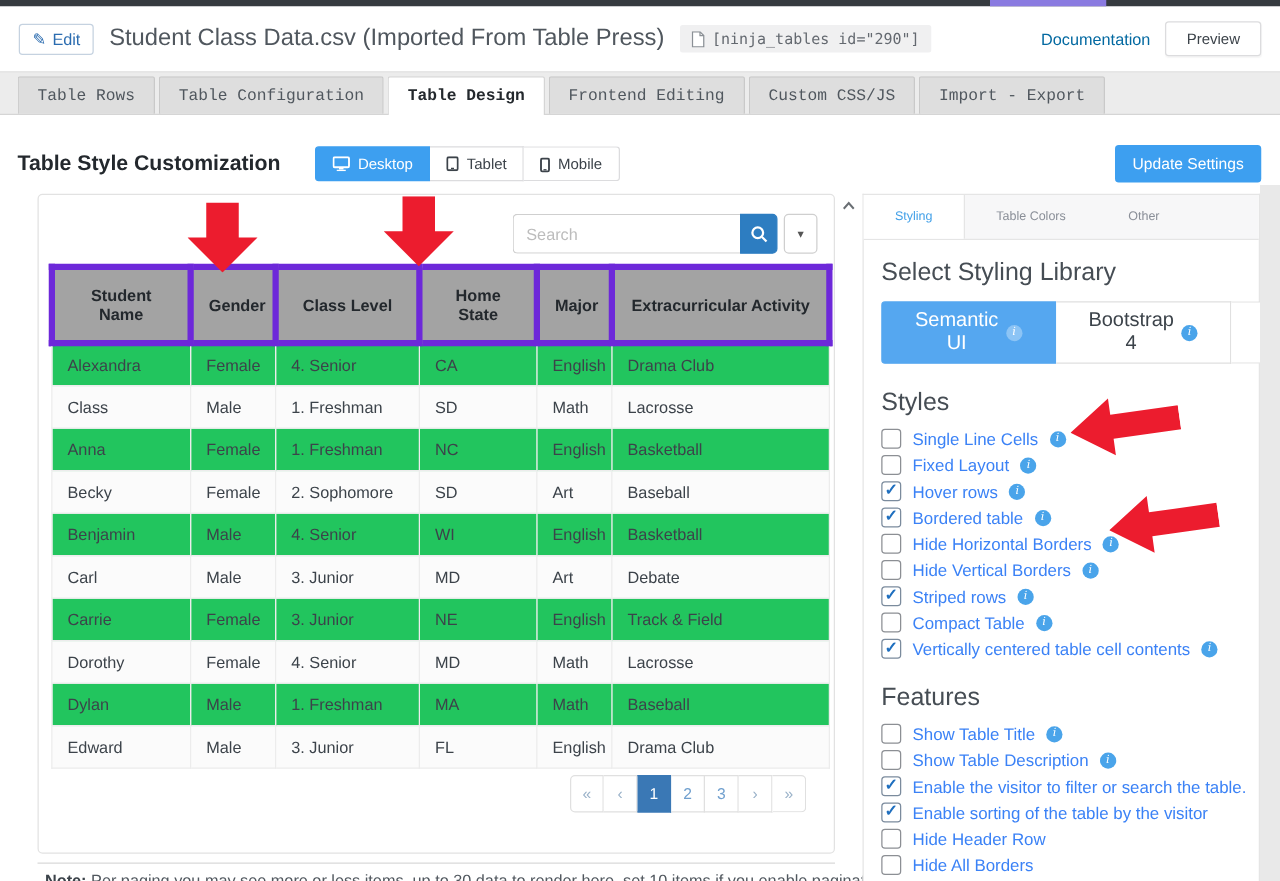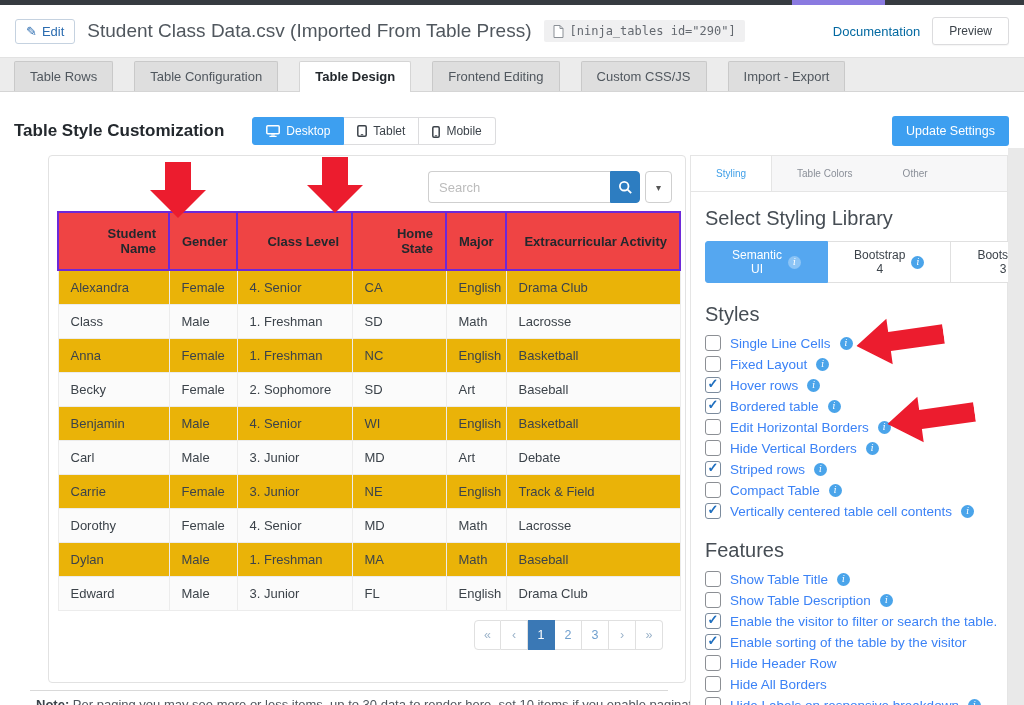--- a/index.html
+++ b/index.html
@@ -21,57 +21,57 @@
   .page-title { font-size:19px; color:#50575e; white-space:nowrap; }
   .shortcode-chip { display:inline-flex; align-items:center; gap:6px; background:#f0f0f1; border-radius:2px;
                     padding:4px 9px; font-family:"DejaVu Sans Mono", monospace; font-size:12px; color:#646970; cursor:pointer; }
   .spacer { flex:1; }
   .doc-link { color:#0369a1; font-size:13px; cursor:pointer; }
   .preview-btn { border:1px solid #dcdcde; border-radius:3px; background:#fff; color:#3c434a;
                  font-size:12px; padding:6px 16px; cursor:pointer; box-shadow:0 1px 1px rgba(0,0,0,.04); }
 
   
   .nav-band { background:#ececec; border-top:1px solid #e2e2e2; border-bottom:1px solid #d5d5d5;
-              padding:7px 14px 0; display:flex; align-items:flex-end; gap:21px; height:35px; }
+              padding:7px 14px 0; display:flex; align-items:flex-end; gap:3px; height:35px;font-family:Liberation Mono, monospace; }
   .nav-tab { font-size:13px; color:#50575e; background:#dedede; border:1px solid #c9c9c9; border-bottom:none;
              border-radius:2px 2px 0 0; padding:7px 15px; cursor:pointer; white-space:nowrap; }
   .nav-tab.active { background:#fff; color:#23282d; font-weight:bold; border-color:#d5d5d5;
                     margin-bottom:-1px; padding-bottom:8px; }
 
   
   .toolbar { display:flex; align-items:center; padding:24px 15px 0 14px; }
   .toolbar h1 { font-size:17px; color:#23282d; font-weight:bold; }
   .device-group { display:flex; margin-left:28px; }
   .device-btn { display:inline-flex; align-items:center; gap:6px; font-size:12px; color:#3c434a; background:#fff;
                 border:1px solid #dcdcde; padding:6px 13px; cursor:pointer; }
   .device-btn + .device-btn { border-left:none; }
   .device-btn:first-child { border-radius:3px 0 0 3px; }
   .device-btn:last-child { border-radius:0 3px 3px 0;align-items:flex-end; }
   .device-btn.active { background:#3d9ff0; border-color:#3d9ff0; color:#fff; }
   .update-btn { background:#3d9ff0; color:#fff; border:none; border-radius:3px; font-size:12.5px;
                 padding:8px 14px; cursor:pointer; }
 
   
   .preview-card { position:absolute; left:30px; top:155px; width:638px; height:528px;
-                  background:#fff; border:1px solid #e2e2e2; border-radius:4px;margin-left:18px; }
+                  background:#fff; border:1px solid #e2e2e2; border-radius:4px; }
   .scroll-up { position:absolute; left:673px; top:157px; width:12px; height:12px; color:#6a6f74; }
 
   .search-group { position:absolute; top:15px; right:13px; display:flex; align-items:center; }
   .search-input { width:182px; height:32px; border:1px solid #cfcfcf; border-right:none; border-radius:4px 0 0 4px;
                   padding:0 10px; font-size:13px; color:#3c434a; outline:none; }
   .search-input::placeholder { color:#bcbcbc; }
   .search-btn { width:30px; height:32px; background:#2d7dc1; border:1px solid #2d7dc1; border-radius:0 4px 4px 0;
                 display:flex; align-items:center; justify-content:center; cursor:pointer; }
   .search-dd { width:27px; height:32px; margin-left:5px; background:#fff; border:1px solid #cfcfcf; border-radius:4px;
                color:#555; font-size:10px; display:flex; align-items:center; justify-content:center; cursor:pointer; }
 
   table.preview-tbl { position:absolute; top:55px; left:8px; width:622px; border-collapse:collapse; table-layout:fixed; }
-  .preview-tbl th { font-size:13px; font-weight:bold; color:#23282d; text-align:right; padding:13px 12px;
-                    border:2px solid #6d28d9; background:#ef4444; cursor:pointer; }
-  .preview-tbl td { font-size:13px; color:#3c434a; padding:0 12px; height:34px; border:1px solid #ececec; background:#eab308; }
+  .preview-tbl th { font-size:13px; font-weight:bold; color:#23282d; text-align:center; padding:13px 12px;
+                    border:5px solid #6d28d9; background:#a3a3a3; cursor:pointer; }
+  .preview-tbl td { font-size:13px; color:#3c434a; padding:0 12px; height:34px; border:1px solid #ececec; background:#22c55e; }
   .preview-tbl tbody tr:nth-child(even) td { background:#fbfbfb; }
 
   .pagination { position:absolute; right:22px; top:464px; display:flex; }
   .page-btn { min-width:27px; height:30px; padding:0 8px; background:#fff; border:1px solid #e0e0e0;
               display:flex; align-items:center; justify-content:center; font-size:12.5px; color:#6f9fce; cursor:pointer; }
   .page-btn + .page-btn { border-left:none; }
   .page-btn:first-child { border-radius:4px 0 0 4px; color:#9ab2c9; }
   .page-btn:nth-child(2), .page-btn:nth-child(6) { color:#9ab2c9; }
   .page-btn:last-child { border-radius:0 4px 4px 0; color:#9ab2c9; }
   .page-btn.active { background:#3a78b5; border-color:#3a78b5; color:#fff; }
@@ -83,21 +83,21 @@
   
   .sidebar { position:absolute; left:690px; top:155px; width:318px; height:550px;
              background:#fff; border:1px solid #e5e5e5; border-bottom:none; }
   .side-tabs { display:flex; background:#f7f7f8; border-bottom:1px solid #e5e5e5; height:36px; }
   .side-tab { line-height:36px; padding:0 25px; font-size:10px; color:#8a8f98; cursor:pointer; }
   .side-tab.active { background:#fff; color:#42a0e8; border-right:1px solid #e5e5e5; }
   .side-content { padding:15px 14px 0 14px; }
   .side-h { font-size:20px; color:#464d54; font-weight:normal; }
 
   .lib-group { display:flex; margin:11px 0 4px; }
-  .lib-btn { display:inline-flex; align-items:center; gap:6px; font-size:12px; padding:6px 26px;
+  .lib-btn { display:inline-flex; align-items:center; gap:6px; font-size:16px; padding:6px 26px;
              background:#fff; border:1px solid #e0e0e0; color:#3c434a; cursor:pointer; }
   .lib-btn + .lib-btn { border-left:none; }
   .lib-btn:first-child { border-radius:3px 0 0 3px; }
   .lib-btn:last-child { border-radius:0 3px 3px 0;gap:35px; }
   .lib-btn.active { background:#55a7f0; border-color:#55a7f0; color:#fff; }
   .lib-btn.active .info { background:#8cc4f5; }
 
   .sec-h { margin-top:20px; }
   .chk-list { margin-top:9px; }
   .chk-item { display:flex; align-items:center; gap:9px; margin-bottom:5px; height:16px; cursor:pointer; }
@@ -371,21 +371,21 @@
           <span class="chk-label">Hover rows</span>
           <span class="info"></span>
       </div>
       <div class="chk-item checked">
         <span class="cb"></span>
           <span class="chk-label">Bordered table</span>
           <span class="info"></span>
       </div>
       <div class="chk-item">
         <span class="cb"></span>
-          <span class="chk-label">Edit Horizontal Borders</span>
+          <span class="chk-label">Hide Horizontal Borders</span>
           <span class="info"></span>
       </div>
       <div class="chk-item">
         <span class="cb"></span>
           <span class="chk-label">Hide Vertical Borders</span>
           <span class="info"></span>
       </div>
       <div class="chk-item checked">
         <span class="cb"></span>
           <span class="chk-label">Striped rows</span>

